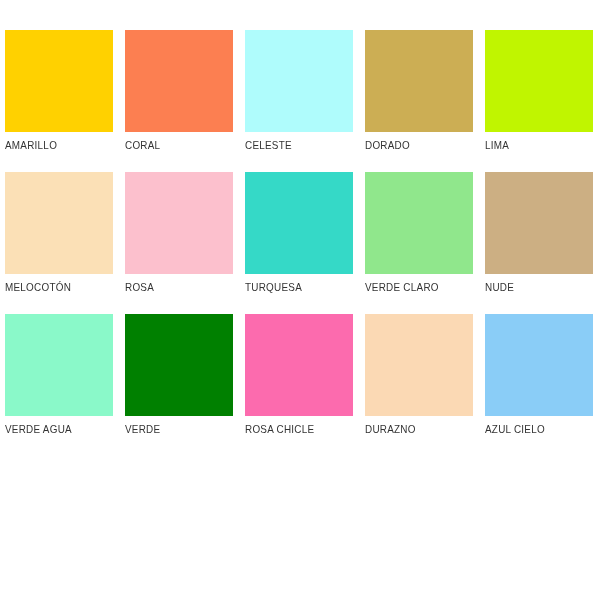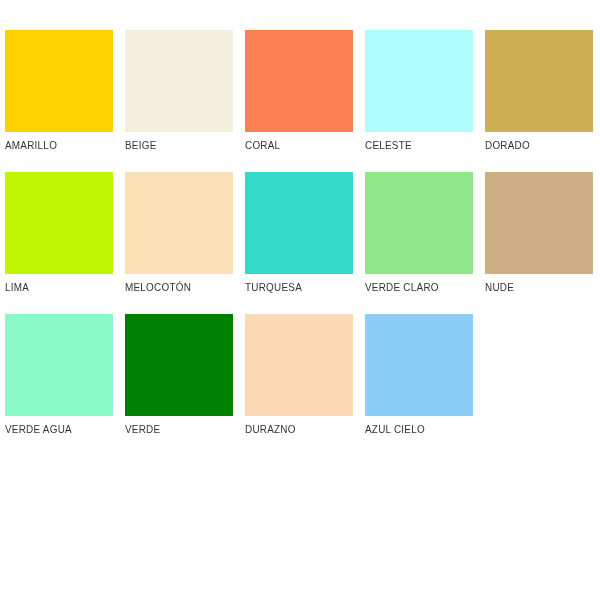--- a/index.html
+++ b/index.html
@@ -62,42 +62,42 @@
 </style>
 </head>
 <body style="background-color: rgb(255, 255, 255);">
 
 <div id="palette-grid">
     <div class="swatch-cell">
     <span class="swatch-chip" title="#FFD100" style="background-color: rgb(255, 209, 0);"></span>
     <span class="swatch-label" style="color: rgb(51, 51, 51);">AMARILLO</span>
   </div>
     <div class="swatch-cell">
-    <span class="swatch-chip" title="#F2EFDC" style="background-color: rgb(242, 239, 220);"></span>
-    <span class="swatch-label" style="color: rgb(51, 51, 51);">BEIGE</span>
-  </div>
-    <div class="swatch-cell">
     <span class="swatch-chip" title="#FC7F51" style="background-color: rgb(252, 127, 81);"></span>
     <span class="swatch-label" style="color: rgb(51, 51, 51);">CORAL</span>
   </div>
     <div class="swatch-cell">
     <span class="swatch-chip" title="#AFFCFC" style="background-color: rgb(175, 252, 252);"></span>
     <span class="swatch-label" style="color: rgb(51, 51, 51);">CELESTE</span>
   </div>
     <div class="swatch-cell">
     <span class="swatch-chip" title="#CCAE54" style="background-color: rgb(204, 174, 84);"></span>
     <span class="swatch-label" style="color: rgb(51, 51, 51);">DORADO</span>
   </div>
     <div class="swatch-cell">
     <span class="swatch-chip" title="#C0F500" style="background-color: rgb(192, 245, 0);"></span>
     <span class="swatch-label" style="color: rgb(51, 51, 51);">LIMA</span>
   </div>
     <div class="swatch-cell">
     <span class="swatch-chip" title="#FBE0B6" style="background-color: rgb(251, 224, 182);"></span>
     <span class="swatch-label" style="color: rgb(51, 51, 51);">MELOCOTÓN</span>
+  </div>
+    <div class="swatch-cell">
+    <span class="swatch-chip" title="#FCC0CD" style="background-color: rgb(252, 192, 205);"></span>
+    <span class="swatch-label" style="color: rgb(51, 51, 51);">ROSA</span>
   </div>
     <div class="swatch-cell">
     <span class="swatch-chip" title="#35D9C7" style="background-color: rgb(53, 217, 199);"></span>
     <span class="swatch-label" style="color: rgb(51, 51, 51);">TURQUESA</span>
   </div>
     <div class="swatch-cell">
     <span class="swatch-chip" title="#90E78C" style="background-color: rgb(144, 231, 140);"></span>
     <span class="swatch-label" style="color: rgb(51, 51, 51);">VERDE CLARO</span>
   </div>
     <div class="swatch-cell">
@@ -106,20 +106,24 @@
   </div>
     <div class="swatch-cell">
     <span class="swatch-chip" title="#8AF9C9" style="background-color: rgb(138, 249, 201);"></span>
     <span class="swatch-label" style="color: rgb(51, 51, 51);">VERDE AGUA</span>
   </div>
     <div class="swatch-cell">
     <span class="swatch-chip" title="#008000" style="background-color: rgb(0, 128, 0);"></span>
     <span class="swatch-label" style="color: rgb(51, 51, 51);">VERDE</span>
   </div>
     <div class="swatch-cell">
+    <span class="swatch-chip" title="#FC6BAE" style="background-color: rgb(252, 107, 174);"></span>
+    <span class="swatch-label" style="color: rgb(51, 51, 51);">ROSA CHICLE</span>
+  </div>
+    <div class="swatch-cell">
     <span class="swatch-chip" title="#FBD9B4" style="background-color: rgb(251, 217, 180);"></span>
     <span class="swatch-label" style="color: rgb(51, 51, 51);">DURAZNO</span>
   </div>
     <div class="swatch-cell">
     <span class="swatch-chip" title="#8ACDF7" style="background-color: rgb(138, 205, 247);"></span>
     <span class="swatch-label" style="color: rgb(51, 51, 51);">AZUL CIELO</span>
   </div>
   </div>
 
 </body></html>

